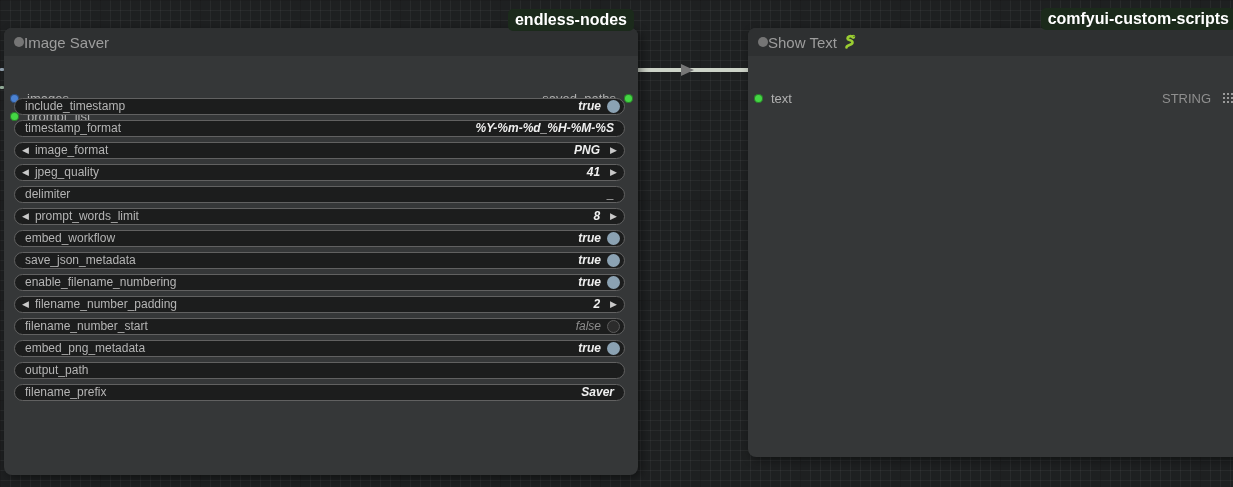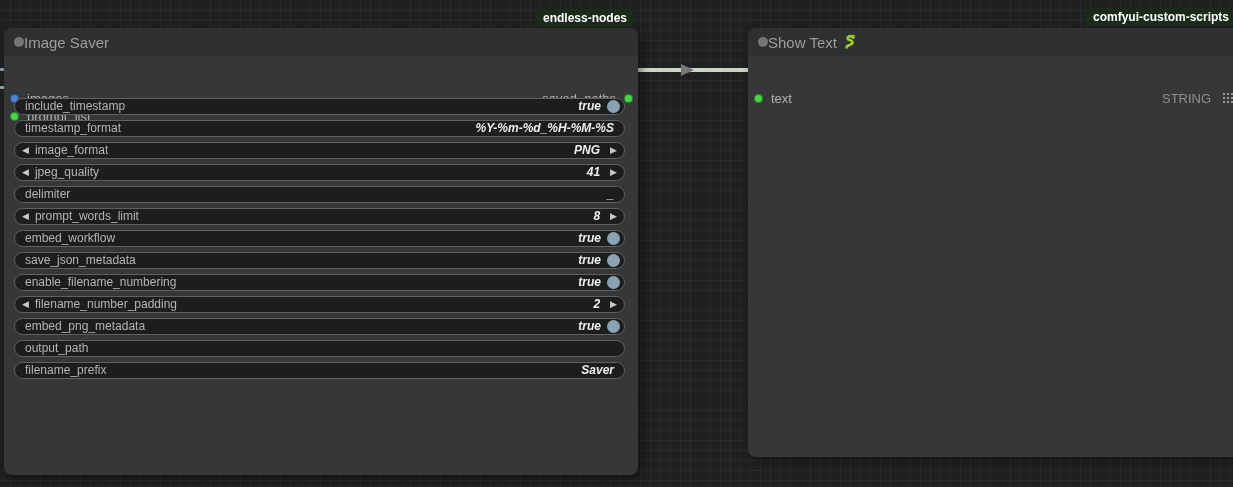--- a/index.html
+++ b/index.html
@@ -9,21 +9,21 @@
     background-color:#1e2021;
     background-image:
       linear-gradient(rgba(0,0,0,0.30) 1px, transparent 1px),
       linear-gradient(90deg, rgba(0,0,0,0.30) 1px, transparent 1px),
       linear-gradient(rgba(255,255,255,0.045) 1px, transparent 1px),
       linear-gradient(90deg, rgba(255,255,255,0.045) 1px, transparent 1px);
     background-size:100px 100px,100px 100px,10px 10px,10px 10px;
   }
   .badge{
     position:absolute;background:#1b2a1b;color:#fff;
-    font-size:12px;font-weight:700;padding:2px 7px;border-radius:5px;
+    font-size:16px;font-weight:700;padding:2px 7px;border-radius:5px;
     white-space:nowrap;z-index:5;
   }
   .node{
     position:absolute;background:#353738;border-radius:8px;
     box-shadow:3px 3px 10px rgba(0,0,0,0.45);z-index:2;
   }
   .node-header{
     height:28px;border-radius:8px 8px 0 0;background:#2e3031;
     display:flex;align-items:center;padding:0 10px;cursor:default;
   }
@@ -163,20 +163,28 @@
       <div class="widget-row">
     <span class="w-arrow left">◀</span>
     <span class="w-label">filename_number_padding</span>
     <span class="w-spacer"></span>
     <span class="w-value">2</span>
 
     <span class="w-arrow right">▶</span>
   </div>
       <div class="widget-row">
 
+    <span class="w-label">filename_number_start</span>
+    <span class="w-spacer"></span>
+    <span class="w-value dim">false</span>
+    <span class="toggle-circle toggle-off"></span>
+
+  </div>
+      <div class="widget-row">
+
     <span class="w-label">embed_png_metadata</span>
     <span class="w-spacer"></span>
     <span class="w-value">true</span>
     <span class="toggle-circle toggle-on"></span>
 
   </div>
       <div class="widget-row">
 
     <span class="w-label">output_path</span>
     <span class="w-spacer"></span>

